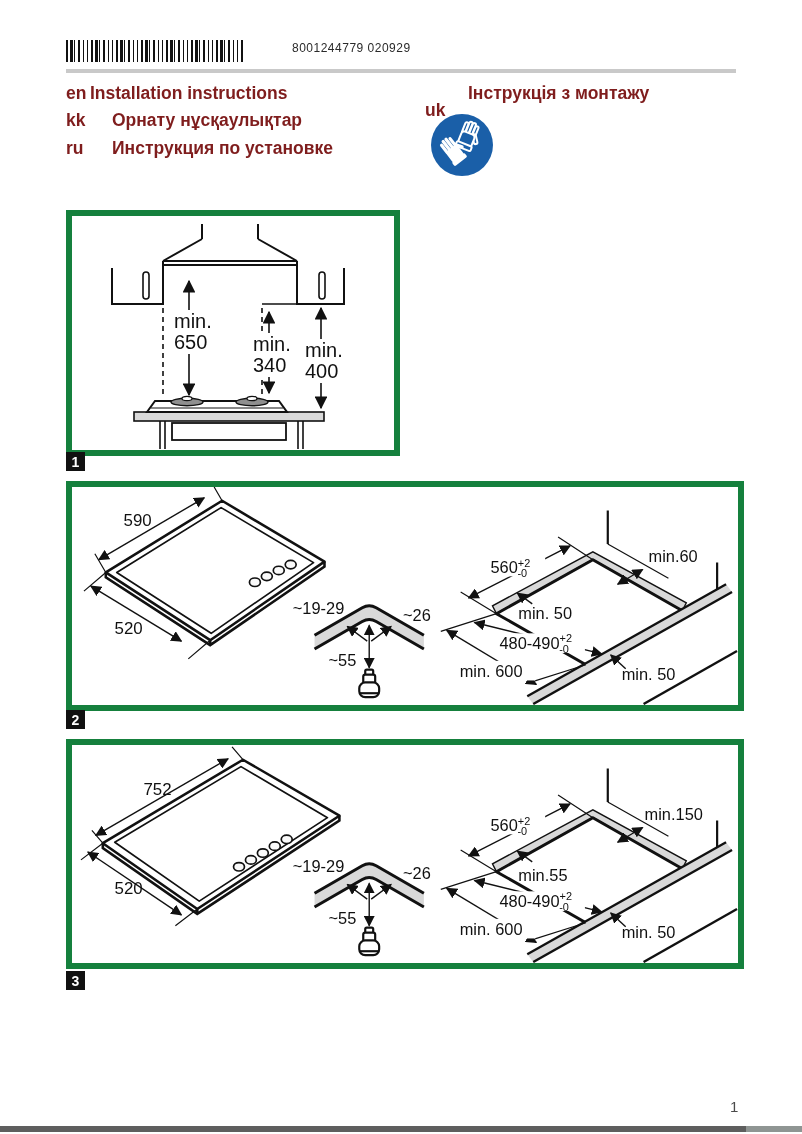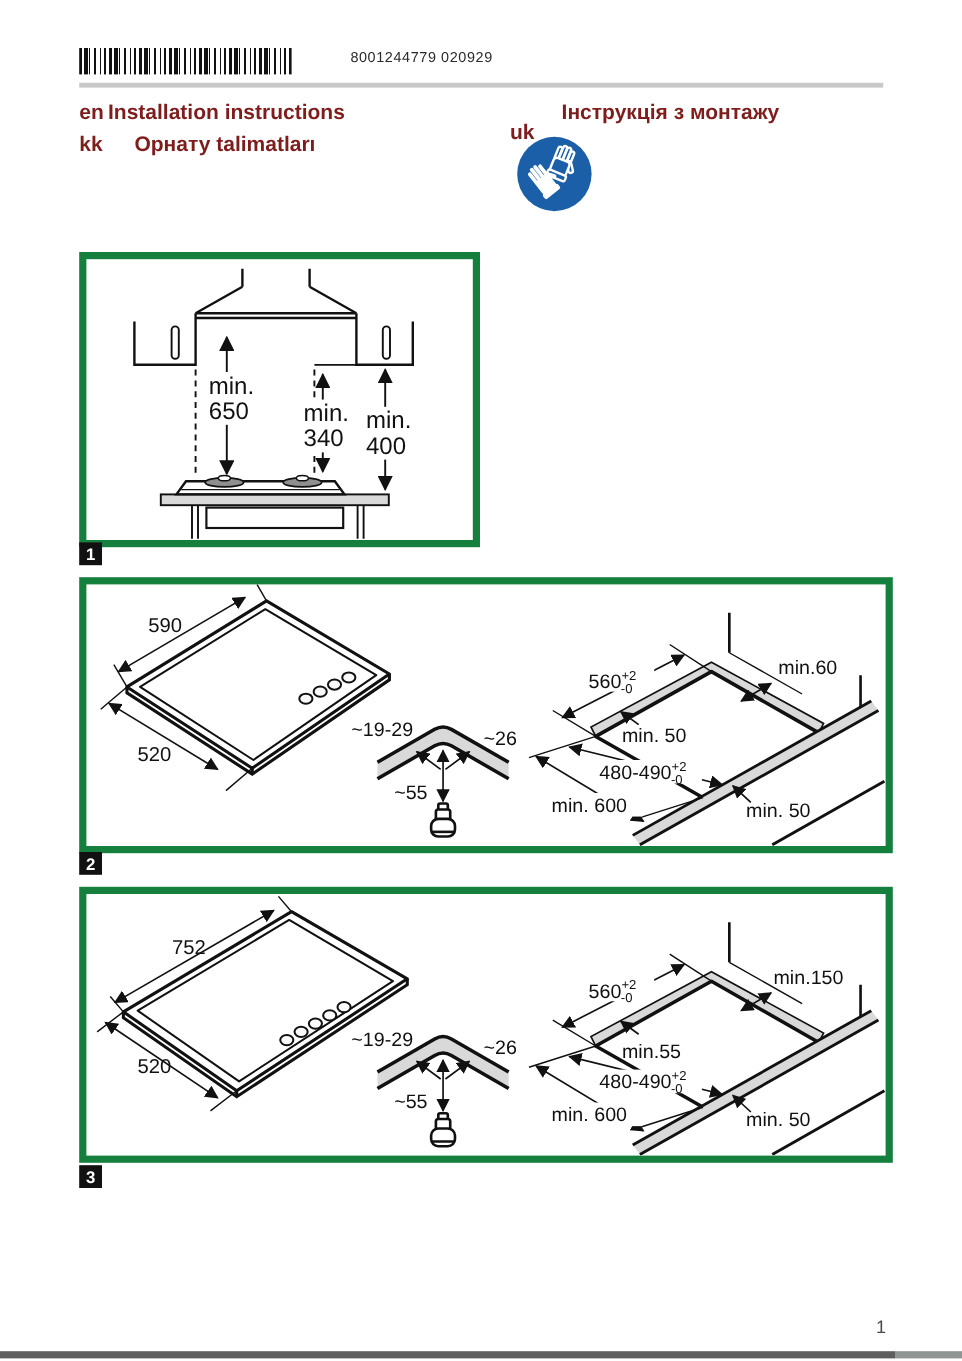--- a/index.html
+++ b/index.html
@@ -38,21 +38,24 @@
 <div class="page">
 
   <div class="abs barcode"></div>
   <div class="abs bc-num">8001244779 020929</div>
   <div class="abs rule"></div>
 
   <div class="abs lang w-sm" style="left:66px;top:83px">
     <span class="code">en</span><span>Installation instructions</span>
   </div>
   <div class="abs lang w-lg" style="left:66px;top:110px">
-    <span class="code">kk</span><span>Орнату talimatları</span>
+    <span class="code">kk</span><span>Орнату нұсқаулықтар</span>
+  </div>
+  <div class="abs lang w-lg" style="left:66px;top:138px">
+    <span class="code">ru</span><span>Инструкция по установке</span>
   </div>
   <div class="abs lang uk-code">uk</div>
   <div class="abs lang uk-label">Інструкція з монтажу</div>
 
   <div class="abs glove">
     <svg width="64" height="64" viewBox="0 0 64 64">
       <circle cx="32" cy="32" r="31" fill="#1a5fa8"></circle>
       <g transform="translate(39,24) rotate(22)" stroke="#fff" stroke-width="2" stroke-linejoin="round" fill="#1a5fa8">
         <rect x="-8.5" y="-13" width="3.2" height="12" rx="1.6"></rect>
         <rect x="-4.9" y="-15" width="3.2" height="14" rx="1.6"></rect>

